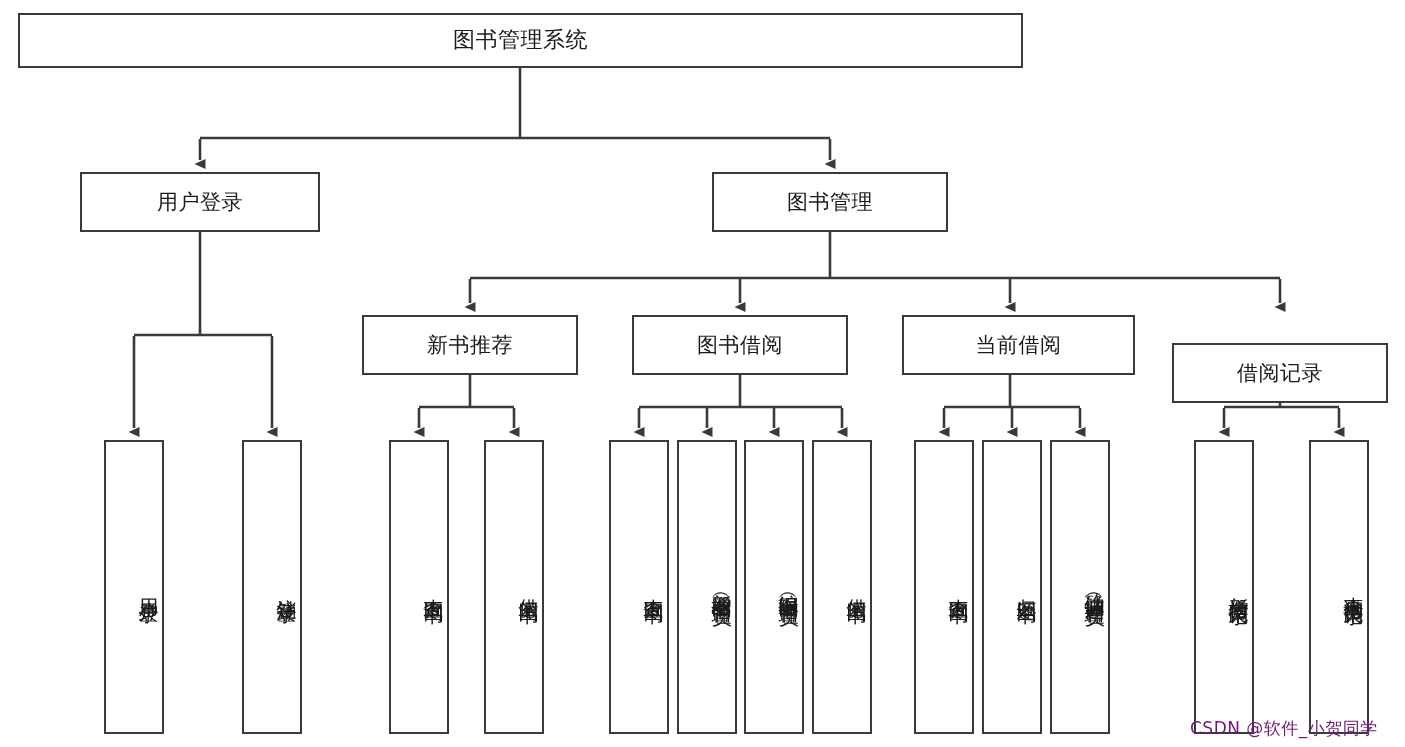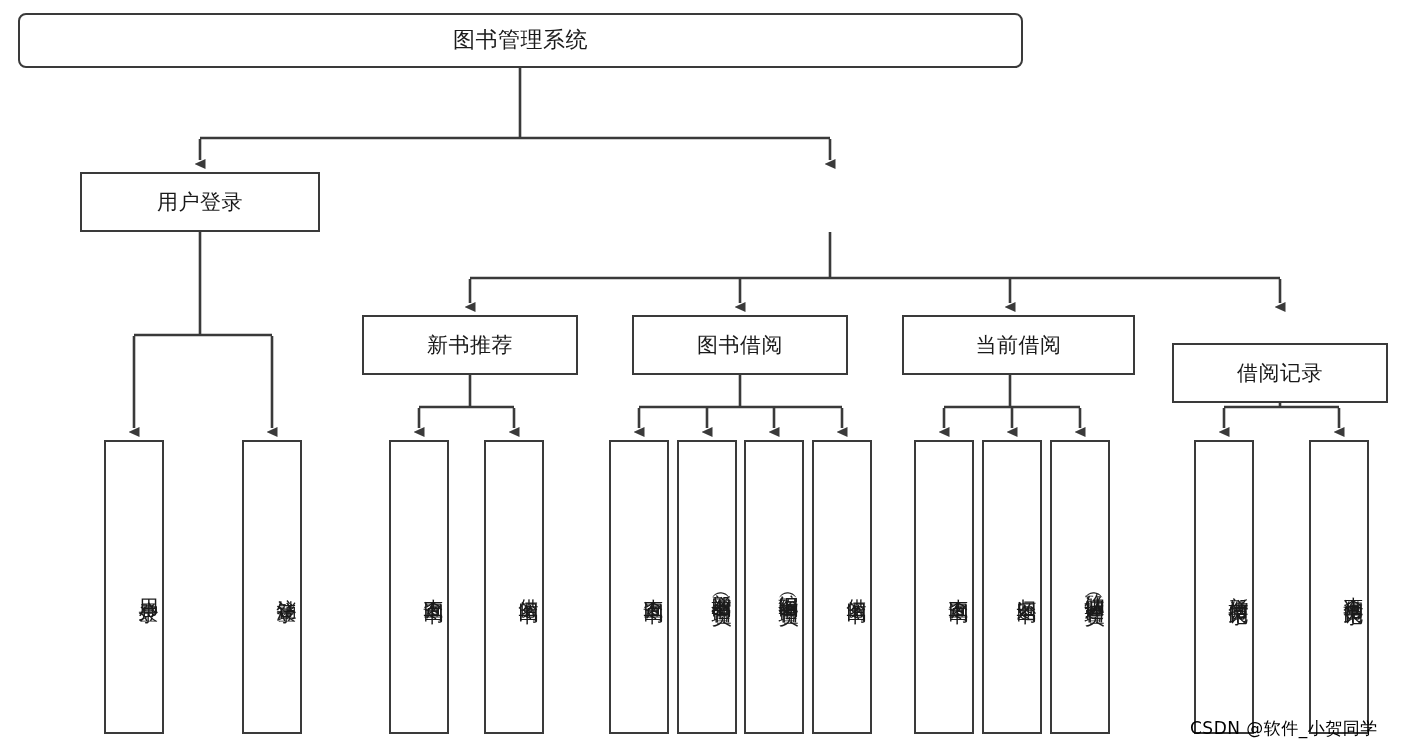--- a/index.html
+++ b/index.html
@@ -58,21 +58,21 @@
     white-space: nowrap;
   }
   .node.vert .vtext {
     writing-mode: vertical-rl;
     text-orientation: upright;
     display: block;
   }
   .watermark {
     position: absolute;
     font-size: 17px;
-    color: #000000;
+    color: #701a75;
     white-space: nowrap;
     letter-spacing: 0.5px;
     font-family: "DejaVu Sans", "Liberation Sans", sans-serif;
   }
 </style>
 </head>
 <body>
 
 <div id="canvas">
 
@@ -119,26 +119,29 @@
       <path d="M1012,408 L1012,428" marker-end="url(#arrow)"></path>
       <path d="M1080,408 L1080,428" marker-end="url(#arrow)"></path>
 
       <path d="M1280,375 L1280,407"></path>
       <path d="M1224,407 L1339,407"></path>
       <path d="M1224,408 L1224,428" marker-end="url(#arrow)"></path>
       <path d="M1339,408 L1339,428" marker-end="url(#arrow)"></path>
     </g>
   </svg>
 
-  <div class="node horiz root" id="node-root" style="left: 18px; top: 13px; width: 1005px; height: 55px; border-radius: 8px;">
+  <div class="node horiz root" id="node-root" style="left: 18px; top: 13px; width: 1005px; height: 55px;">
     <span>图书管理系统</span>
   </div>
 
   <div class="node horiz" id="node-l1-0" style="left: 80px; top: 172px; width: 240px; height: 60px;">
     <span>用户登录</span>
+  </div>
+  <div class="node horiz" id="node-l1-1" style="left: 712px; top: 172px; width: 236px; height: 60px;">
+    <span>图书管理</span>
   </div>
 
   <div class="node horiz" id="node-l2-1" style="left: 632px; top: 315px; width: 216px; height: 60px;">
     <span>图书借阅</span>
   </div>
   <div class="node horiz" id="node-l2-0" style="left: 362px; top: 315px; width: 216px; height: 60px;">
     <span>新书推荐</span>
   </div>
   <div class="node horiz" id="node-l2-2" style="left: 902px; top: 315px; width: 233px; height: 60px;">
     <span>当前借阅</span>

